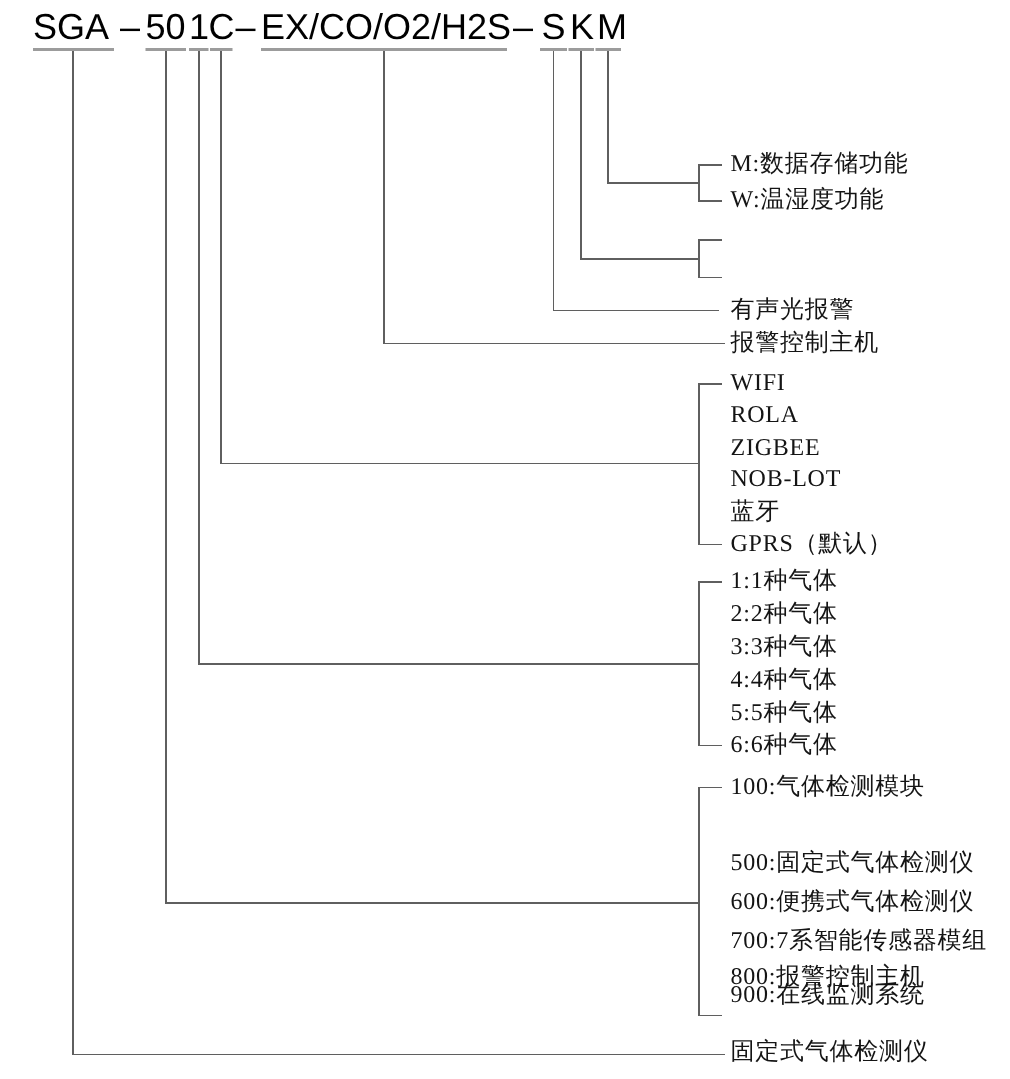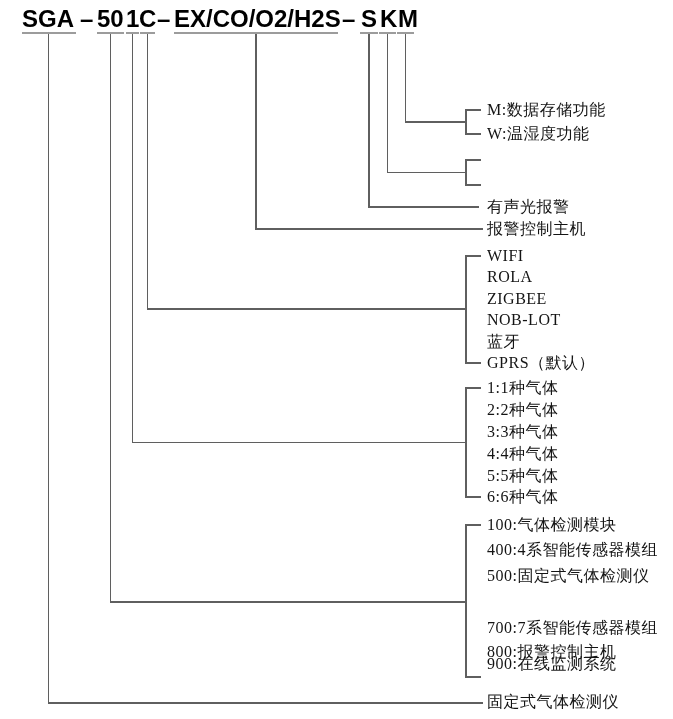--- a/index.html
+++ b/index.html
@@ -7,21 +7,21 @@
     position:relative;
     width:673px;height:719px;
     background:#ffffff;
     overflow:hidden;
     font-family:"Liberation Serif","DejaVu Serif",serif;
   }
   svg.lines{position:absolute;left:0;top:0;}
   .seg{
     position:absolute;top:5px;
     font-family:"Liberation Sans","DejaVu Sans",sans-serif;
-    font-weight:bold;font-size:24px;color:#000;
+    font-weight:normal;font-size:24px;color:#000;
     white-space:nowrap;line-height:28px;
   }
   .uline{position:absolute;top:32px;height:2px;background:#9c9c9c;}
   .lbl{
     position:absolute;left:487px;transform:translateY(-50%);
     font-size:16px;color:#141414;white-space:nowrap;line-height:1;
     letter-spacing:0.5px;
   }
 </style>
 </head>
@@ -82,21 +82,21 @@
   <div class="lbl" style="top:363px">GPRS（默认）</div>
 
   <div class="lbl" style="top:388px">1:1种气体</div>
   <div class="lbl" style="top:410px">2:2种气体</div>
   <div class="lbl" style="top:432px">3:3种气体</div>
   <div class="lbl" style="top:454px">4:4种气体</div>
   <div class="lbl" style="top:476px">5:5种气体</div>
   <div class="lbl" style="top:497px">6:6种气体</div>
 
   <div class="lbl" style="top:525px">100:气体检测模块</div>
-  <div class="lbl" style="top:550px">400:4系智能传感器模组</div>
   <div class="lbl" style="top:576px">500:固定式气体检测仪</div>
+  <div class="lbl" style="top:602px">600:便携式气体检测仪</div>
   <div class="lbl" style="top:628px">700:7系智能传感器模组</div>
   <div class="lbl" style="top:652px">800:报警控制主机</div>
   <div class="lbl" style="top:664px">900:在线监测系统</div>
 
   <div class="lbl" style="top:702px">固定式气体检测仪</div>
 
 </div>
 
 </body></html>

